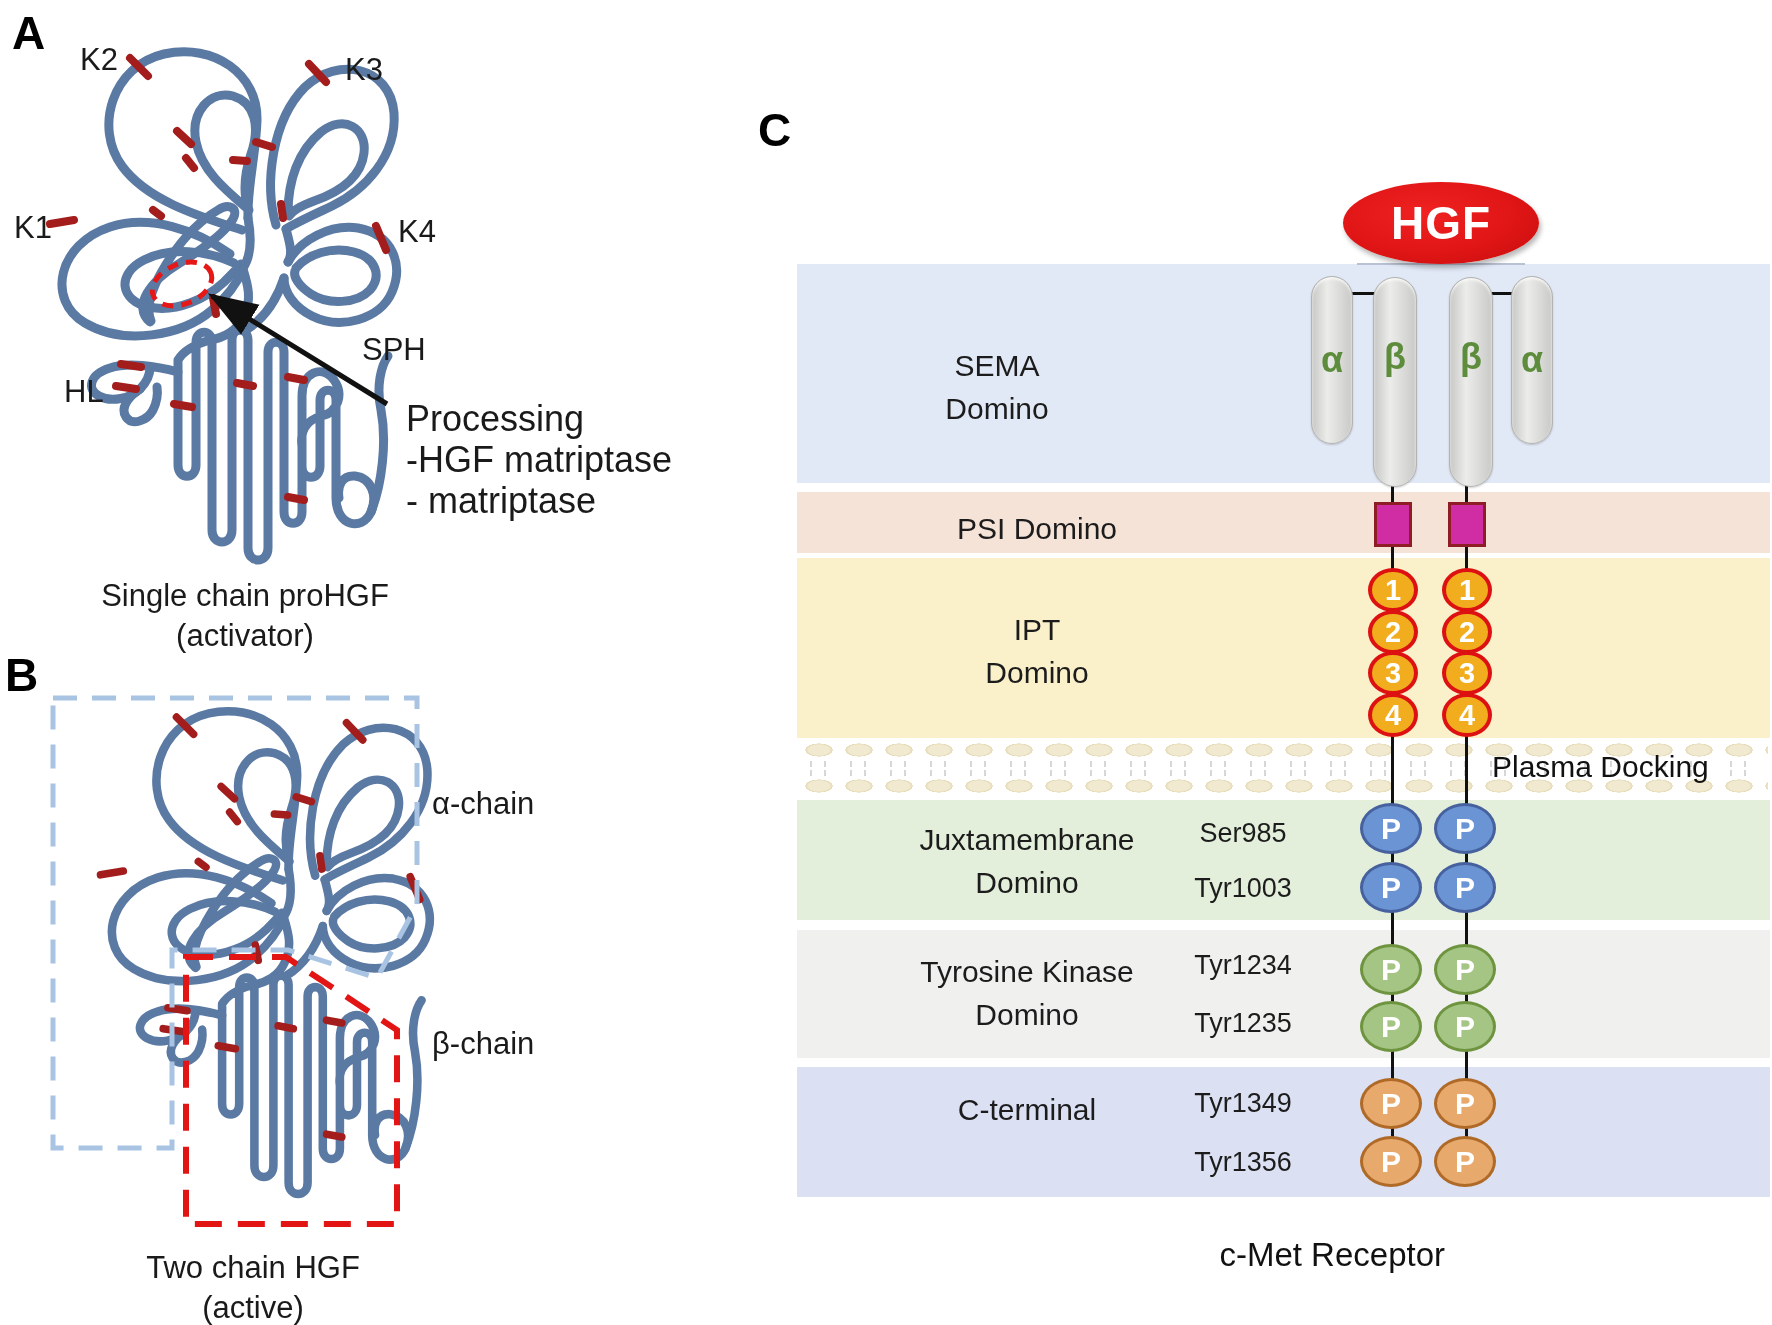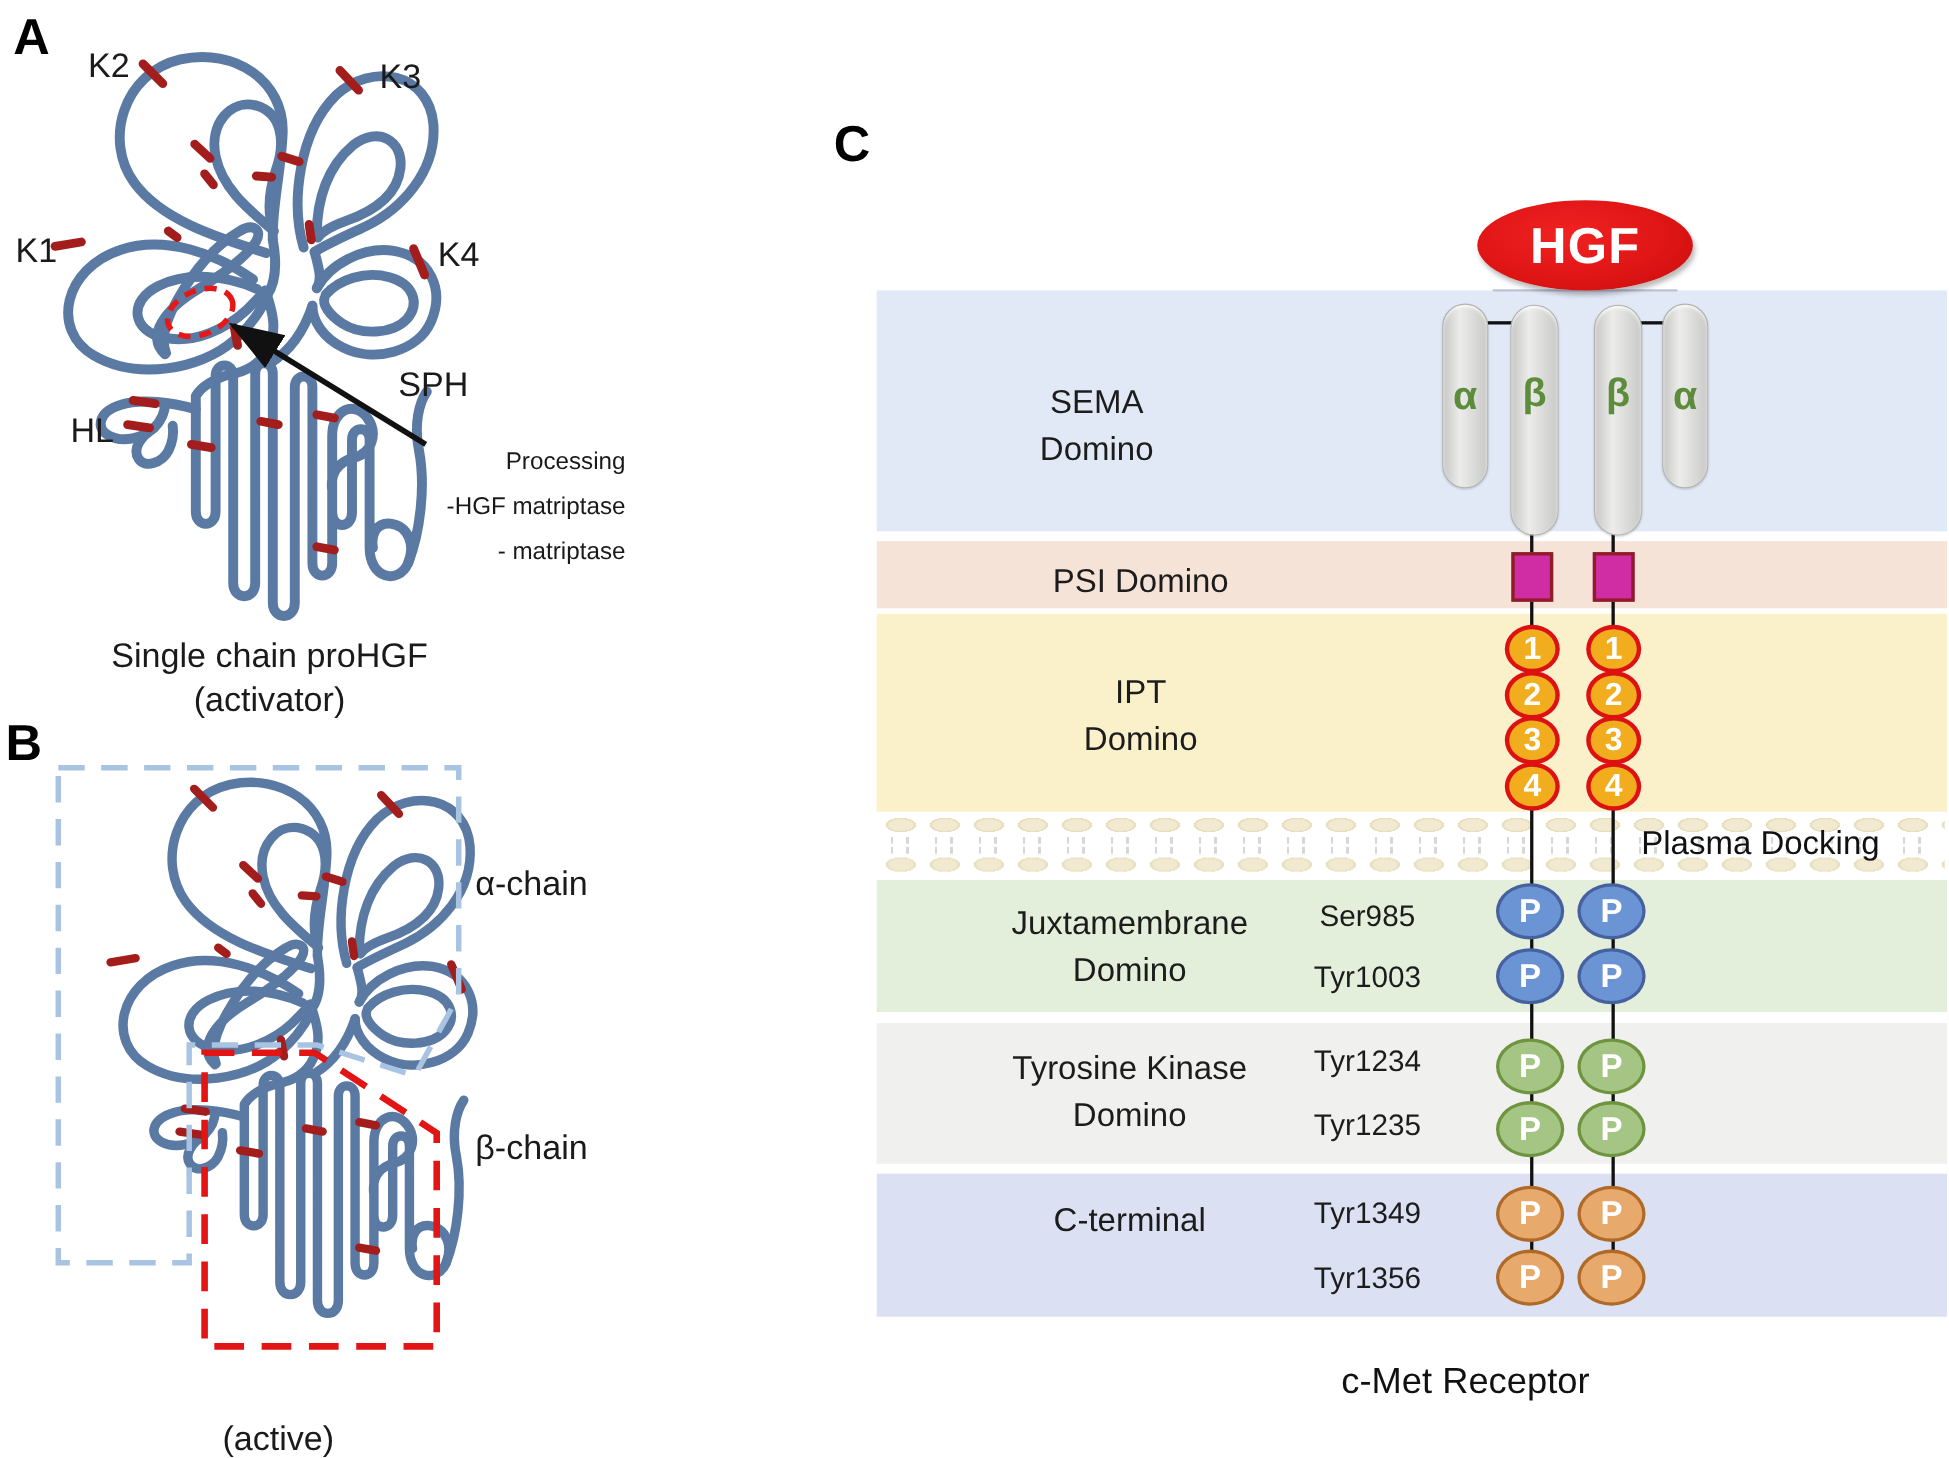--- a/index.html
+++ b/index.html
@@ -1,21 +1,21 @@
 <!DOCTYPE html>
 <html><head>
 <meta charset="utf-8">
 <style>
   html,body{margin:0;padding:0;background:#ffffff;}
   body{font-family:"Liberation Sans",sans-serif;}
   .stage{position:relative;width:1772px;height:1325px;background:#fff;overflow:hidden;}
   .abs{position:absolute;}
   .panel-letter{font-size:46px;font-weight:bold;color:#000;z-index:5;}
   .klabel{font-size:31px;color:#1a1a1a;z-index:5;}
-  .anno{font-size:22px;color:#1a1a1a;line-height:41px;z-index:5;white-space:nowrap;text-align:right;}
+  .anno{font-size:36px;color:#1a1a1a;line-height:41px;z-index:5;white-space:nowrap;}
   .caption{font-size:31px;color:#1a1a1a;text-align:center;z-index:5;width:320px;}
   
   .band{left:797px;width:973px;z-index:0;}
   .band-label{z-index:4;text-align:center;font-size:30px;color:#1c1c1c;line-height:43px;}
   .residue{z-index:4;width:176px;text-align:center;font-size:27px;color:#1c1c1c;}
   
   .chainline{width:3px;background:#111;z-index:1;}
   .tie{height:3px;background:#111;z-index:2;}
   .surfline{height:2px;background:#b9c2d4;z-index:2;}
   
@@ -131,20 +131,21 @@
     <div>Processing</div>
     <div>-HGF matriptase</div>
     <div>- matriptase</div>
   </div>
   <div class="abs caption" style="left:85px;top:578px">Single chain proHGF</div>
   <div class="abs caption" style="left:85px;top:618px">(activator)</div>
 
   <div class="abs panel-letter" style="left:5px;top:648px">B</div>
   <div class="abs klabel" style="left:432px;top:786px">α-chain</div>
   <div class="abs klabel" style="left:432px;top:1026px">β-chain</div>
+  <div class="abs caption" style="left:93px;top:1250px">Two chain HGF</div>
   <div class="abs caption" style="left:93px;top:1290px">(active)</div>
 
   <div class="abs panel-letter" style="left:758px;top:103px">C</div>
 
   <div class="abs band" style="top:264px;height:219px;background:#e2e9f6"></div>
   <div class="abs band" style="top:492px;height:61px;background:#f5e3d8"></div>
   <div class="abs band" style="top:558px;height:180px;background:#faf0ca"></div>
   <div class="abs band membrane">
     <div class="lipid-row" style="top:2px"></div>
     <div class="lipid-tails" style="top:23px"></div>

